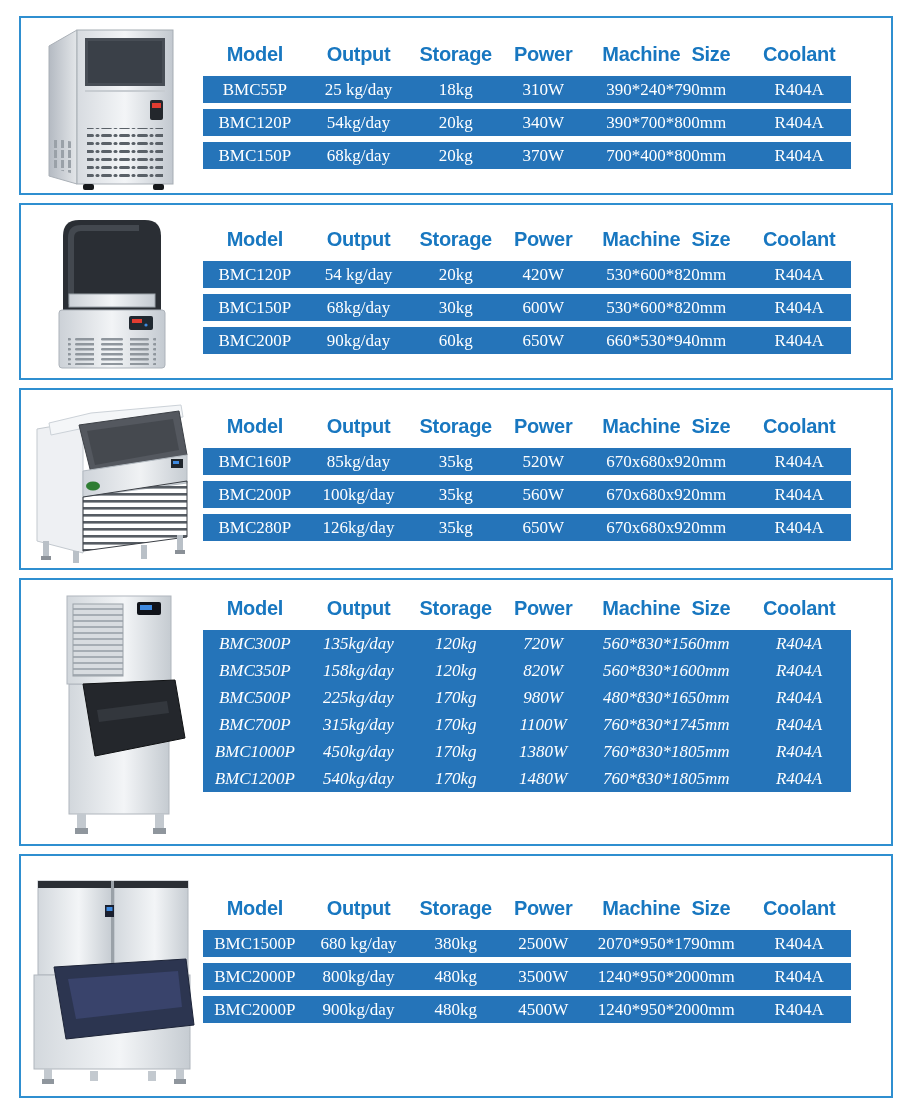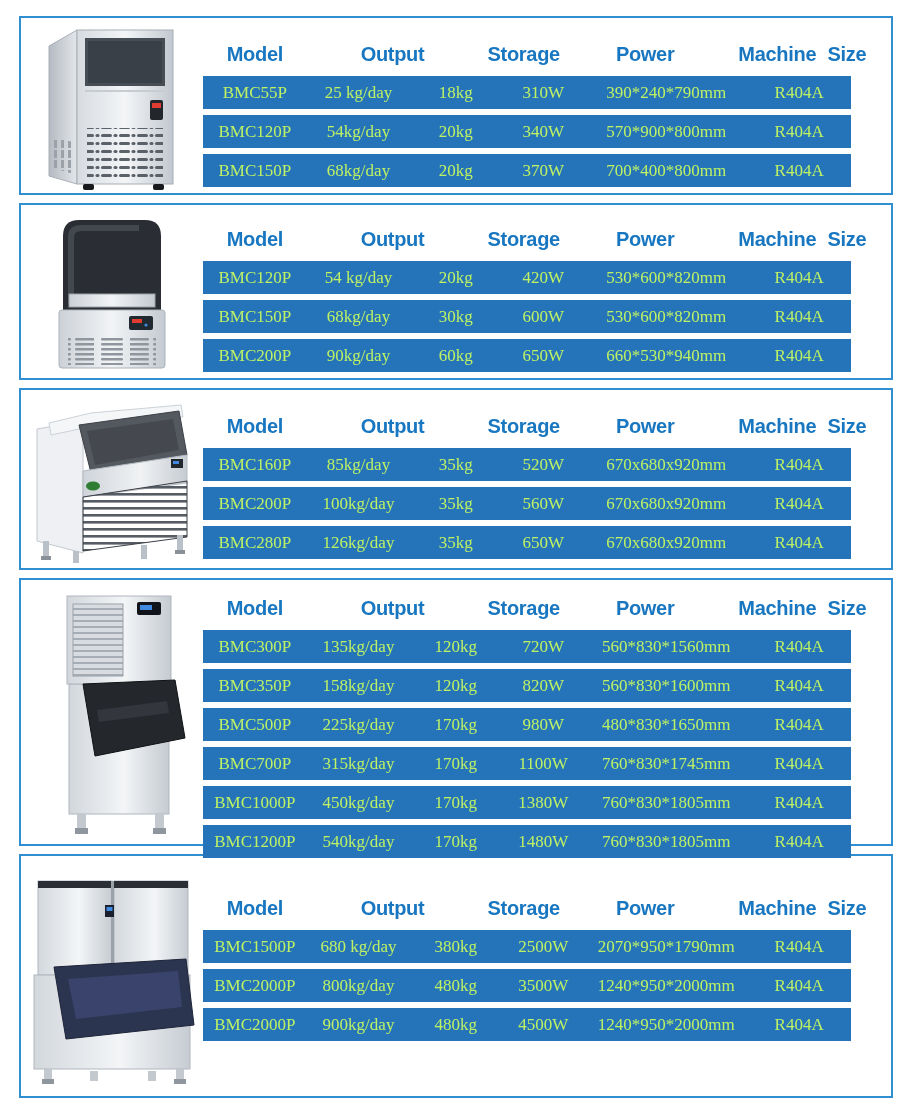--- a/index.html
+++ b/index.html
@@ -47,30 +47,29 @@
   }
   .thead {
     font-family:"Liberation Sans", sans-serif;
     font-weight:700;
     letter-spacing:-0.3px;
     word-spacing:6px;
     color:#1877c0;
     font-size:20px;
     height:28px;
     margin-bottom:8px;
-    gap:34px;
   }
   .trow {
     background:#2574b9;
-    color:#bef264;
+    color:#ffffff;
     font-size:17px;
-    height:33px;
+    height:27px;
     margin-bottom:6px;
   }
-  .p4 .trow { margin-bottom:6px; }
+  .p4 .trow { margin-bottom:0;font-style:italic; }
   .td { white-space:nowrap; }
 </style>
 </head>
 <body>
 
 <div class="page">
 
   <section class="panel p1">
     <div class="machine">
       <svg width="132" height="172" viewBox="0 0 132 172">
@@ -120,21 +119,21 @@
         <span class="td">18kg</span>
         <span class="td">310W</span>
         <span class="td">390*240*790mm</span>
         <span class="td">R404A</span>
       </div>
       <div class="trow">
         <span class="td">BMC120P</span>
         <span class="td">54kg/day</span>
         <span class="td">20kg</span>
         <span class="td">340W</span>
-        <span class="td">570*900*800mm</span>
+        <span class="td">390*700*800mm</span>
         <span class="td">R404A</span>
       </div>
       <div class="trow">
         <span class="td">BMC150P</span>
         <span class="td">68kg/day</span>
         <span class="td">20kg</span>
         <span class="td">370W</span>
         <span class="td">700*400*800mm</span>
         <span class="td">R404A</span>
       </div>

